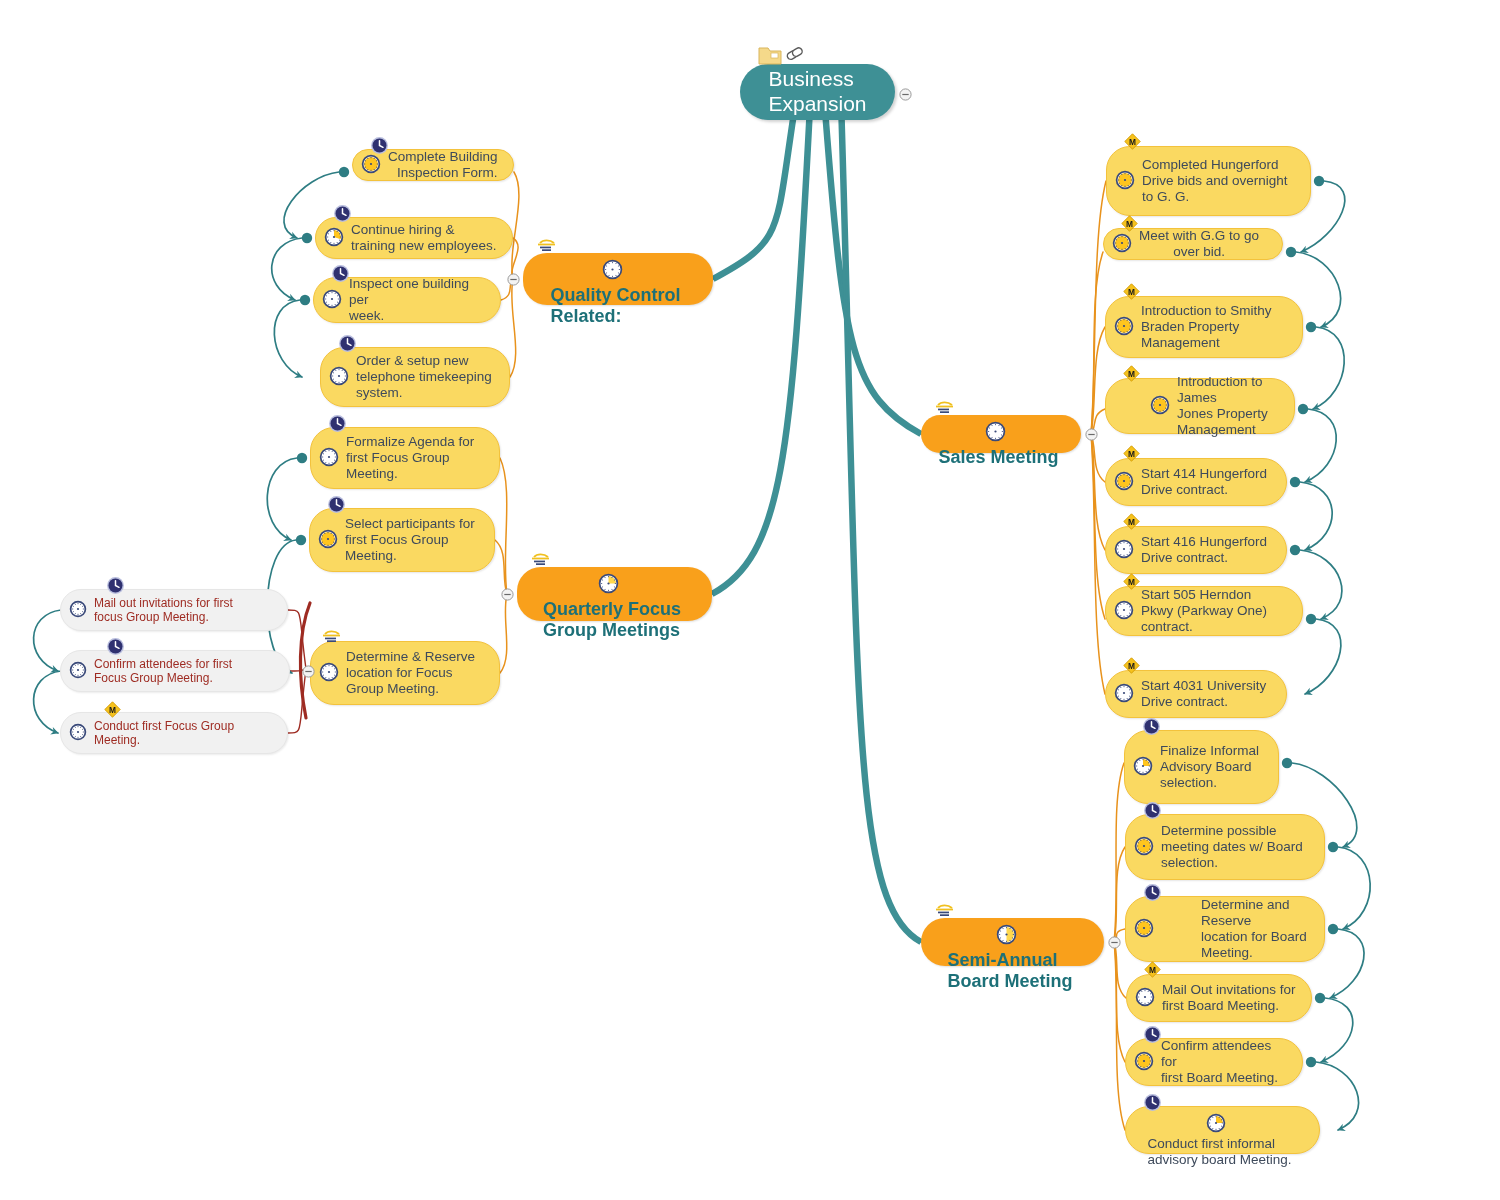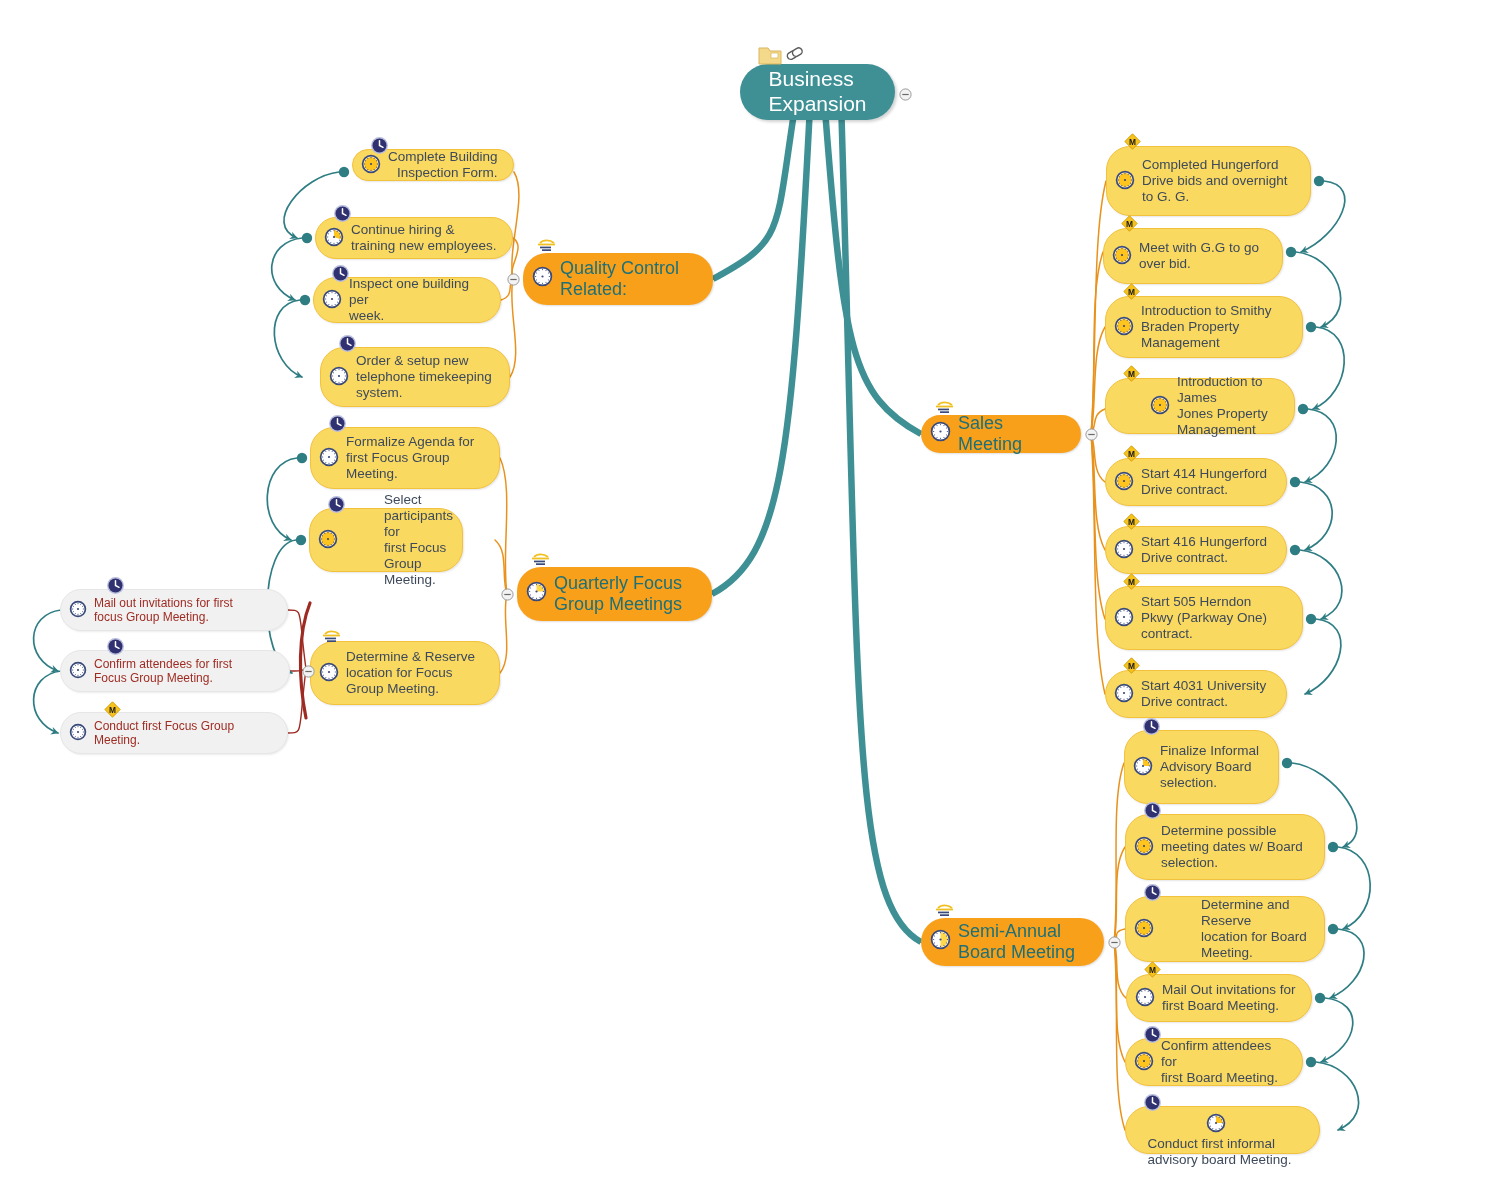--- a/index.html
+++ b/index.html
@@ -15,21 +15,21 @@
 
   
   .central{background:#3e9095;border-radius:30px;color:#ffffff;
            display:flex;align-items:center;justify-content:center;
            font-size:21px;line-height:1.14;text-align:left;
            box-shadow:2px 2px 3px rgba(0,0,0,.18);}
   .central .txt{color:#fff;}
 
   
   .branch{background:#f9a01b;border-radius:24px;color:#19616b;
-          font-size:18px;font-weight:400;box-shadow:1px 1px 2px rgba(0,0,0,.13);}
+          font-size:18px;font-weight:700;box-shadow:1px 1px 2px rgba(0,0,0,.13);flex-direction:column;}
   .branch .txt{color:#1d7078;}
 
   
   .task{background:#fad961;border:1.3px solid #f3c23c;border-radius:24px;
         color:#3d4a5c;font-size:13.5px;box-shadow:1px 1px 2px rgba(0,0,0,.10);}
   .task .txt{color:#3e4a5b;}
 
   
   .ext{background:#f1f1f1;border:1px solid #e6e6e6;border-radius:22px;
        color:#9c2b24;font-size:12px;box-shadow:1px 1px 2px rgba(0,0,0,.08);}
@@ -330,21 +330,21 @@
             <line x1="6.399999999999997" y1="3.7646170927520437" x2="7.099999999999997" y2="4.9770526580502565" stroke="#3a4a7a" stroke-width="0.8"></line>
     <circle cx="10" cy="10" r="1.1" fill="#3a4a7a"></circle>
           </svg></span>
         <span class="txt">Formalize Agenda for<br>first Focus Group<br>Meeting.</span>
       </div>
       <div class="mk" style="left: 328px; top: 414px;"><svg class="clockmark" viewBox="0 0 19 19">
     <circle cx="9.5" cy="9.5" r="8.4" fill="#b9bede"></circle>
     <circle cx="9.5" cy="9.5" r="7" fill="#2f3170"></circle>
     <path d="M9.5,4.8 L9.5,9.5 L13,11.3" stroke="#ffffff" stroke-width="1.5" fill="none" stroke-linecap="round"></path>
         </svg></div>
-      <div class="node task" style="left: 309px; top: 508px; width: 154px; height: 64px; gap: 39px;">
+      <div class="node task" style="left: 309px; top: 508px; width: 186px; height: 64px;">
         <span><svg class="pie" width="20" height="20" viewBox="0 0 20 20">
     <circle cx="10" cy="10" r="8.4" fill="#ffffff" stroke="#3a4a7a" stroke-width="1.7"></circle>
     <circle cx="10" cy="10" r="7" fill="#ffc51e"></circle>
             <line x1="10" y1="2.8" x2="10" y2="4.199999999999999" stroke="#3a4a7a" stroke-width="0.8"></line>
             <line x1="13.6" y1="3.764617092752041" x2="12.9" y2="4.977052658050255" stroke="#3a4a7a" stroke-width="0.8"></line>
             <line x1="16.23538290724796" y1="6.399999999999999" x2="15.022947341949745" y2="7.1" stroke="#3a4a7a" stroke-width="0.8"></line>
             <line x1="17.2" y1="10" x2="15.8" y2="10" stroke="#3a4a7a" stroke-width="0.8"></line>
             <line x1="16.23538290724796" y1="13.599999999999998" x2="15.022947341949745" y2="12.899999999999999" stroke="#3a4a7a" stroke-width="0.8"></line>
             <line x1="13.6" y1="16.23538290724796" x2="12.9" y2="15.022947341949745" stroke="#3a4a7a" stroke-width="0.8"></line>
             <line x1="10" y1="17.2" x2="10" y2="15.8" stroke="#3a4a7a" stroke-width="0.8"></line>
@@ -435,21 +435,21 @@
             <line x1="3.764617092752042" y1="6.399999999999999" x2="4.977052658050256" y2="7.1" stroke="#3a4a7a" stroke-width="0.8"></line>
             <line x1="6.399999999999997" y1="3.7646170927520437" x2="7.099999999999997" y2="4.9770526580502565" stroke="#3a4a7a" stroke-width="0.8"></line>
     <circle cx="10" cy="10" r="1.1" fill="#3a4a7a"></circle>
           </svg></span>
         <span class="txt">Completed Hungerford<br>Drive bids and overnight<br>to G. G.</span>
       </div>
       <div class="mk" style="left: 1124px; top: 133px;"><svg class="milestone" viewBox="0 0 17 17">
     <path d="M8.5,0.8 L16.2,8.5 L8.5,16.2 L0.8,8.5 Z" fill="#f6c21c" stroke="#d19a06" stroke-width="0.9"></path>
     <text x="8.5" y="11.6" font-size="8.4" font-family="Liberation Sans, sans-serif" font-weight="bold" fill="#1a1a1a" text-anchor="middle">M</text>
         </svg></div>
-      <div class="node task" style="left: 1103px; top: 228px; width: 180px; height: 56px;">
+      <div class="node task" style="left: 1103px; top: 228px; width: 180px; height: 32px; text-align: center;">
         <span><svg class="pie" width="20" height="20" viewBox="0 0 20 20">
     <circle cx="10" cy="10" r="8.4" fill="#ffffff" stroke="#3a4a7a" stroke-width="1.7"></circle>
     <circle cx="10" cy="10" r="7" fill="#ffc51e"></circle>
             <line x1="10" y1="2.8" x2="10" y2="4.199999999999999" stroke="#3a4a7a" stroke-width="0.8"></line>
             <line x1="13.6" y1="3.764617092752041" x2="12.9" y2="4.977052658050255" stroke="#3a4a7a" stroke-width="0.8"></line>
             <line x1="16.23538290724796" y1="6.399999999999999" x2="15.022947341949745" y2="7.1" stroke="#3a4a7a" stroke-width="0.8"></line>
             <line x1="17.2" y1="10" x2="15.8" y2="10" stroke="#3a4a7a" stroke-width="0.8"></line>
             <line x1="16.23538290724796" y1="13.599999999999998" x2="15.022947341949745" y2="12.899999999999999" stroke="#3a4a7a" stroke-width="0.8"></line>
             <line x1="13.6" y1="16.23538290724796" x2="12.9" y2="15.022947341949745" stroke="#3a4a7a" stroke-width="0.8"></line>
             <line x1="10" y1="17.2" x2="10" y2="15.8" stroke="#3a4a7a" stroke-width="0.8"></line>
@@ -554,21 +554,21 @@
             <line x1="3.764617092752042" y1="6.399999999999999" x2="4.977052658050256" y2="7.1" stroke="#3a4a7a" stroke-width="0.8"></line>
             <line x1="6.399999999999997" y1="3.7646170927520437" x2="7.099999999999997" y2="4.9770526580502565" stroke="#3a4a7a" stroke-width="0.8"></line>
     <circle cx="10" cy="10" r="1.1" fill="#3a4a7a"></circle>
           </svg></span>
         <span class="txt">Start 416 Hungerford<br>Drive contract.</span>
       </div>
       <div class="mk" style="left: 1123px; top: 513px;"><svg class="milestone" viewBox="0 0 17 17">
     <path d="M8.5,0.8 L16.2,8.5 L8.5,16.2 L0.8,8.5 Z" fill="#f6c21c" stroke="#d19a06" stroke-width="0.9"></path>
     <text x="8.5" y="11.6" font-size="8.4" font-family="Liberation Sans, sans-serif" font-weight="bold" fill="#1a1a1a" text-anchor="middle">M</text>
         </svg></div>
-      <div class="node task" style="left: 1105px; top: 586px; width: 198px; height: 64px;">
+      <div class="node task" style="left: 1105px; top: 586px; width: 198px; height: 50px;">
         <span><svg class="pie" width="20" height="20" viewBox="0 0 20 20">
     <circle cx="10" cy="10" r="8.4" fill="#ffffff" stroke="#3a4a7a" stroke-width="1.7"></circle>
     <line x1="10" y1="2.8" x2="10" y2="4.199999999999999" stroke="#3a4a7a" stroke-width="0.8"></line>
             <line x1="13.6" y1="3.764617092752041" x2="12.9" y2="4.977052658050255" stroke="#3a4a7a" stroke-width="0.8"></line>
             <line x1="16.23538290724796" y1="6.399999999999999" x2="15.022947341949745" y2="7.1" stroke="#3a4a7a" stroke-width="0.8"></line>
             <line x1="17.2" y1="10" x2="15.8" y2="10" stroke="#3a4a7a" stroke-width="0.8"></line>
             <line x1="16.23538290724796" y1="13.599999999999998" x2="15.022947341949745" y2="12.899999999999999" stroke="#3a4a7a" stroke-width="0.8"></line>
             <line x1="13.6" y1="16.23538290724796" x2="12.9" y2="15.022947341949745" stroke="#3a4a7a" stroke-width="0.8"></line>
             <line x1="10" y1="17.2" x2="10" y2="15.8" stroke="#3a4a7a" stroke-width="0.8"></line>
             <line x1="6.400000000000002" y1="16.23538290724796" x2="7.100000000000001" y2="15.022947341949745" stroke="#3a4a7a" stroke-width="0.8"></line>

